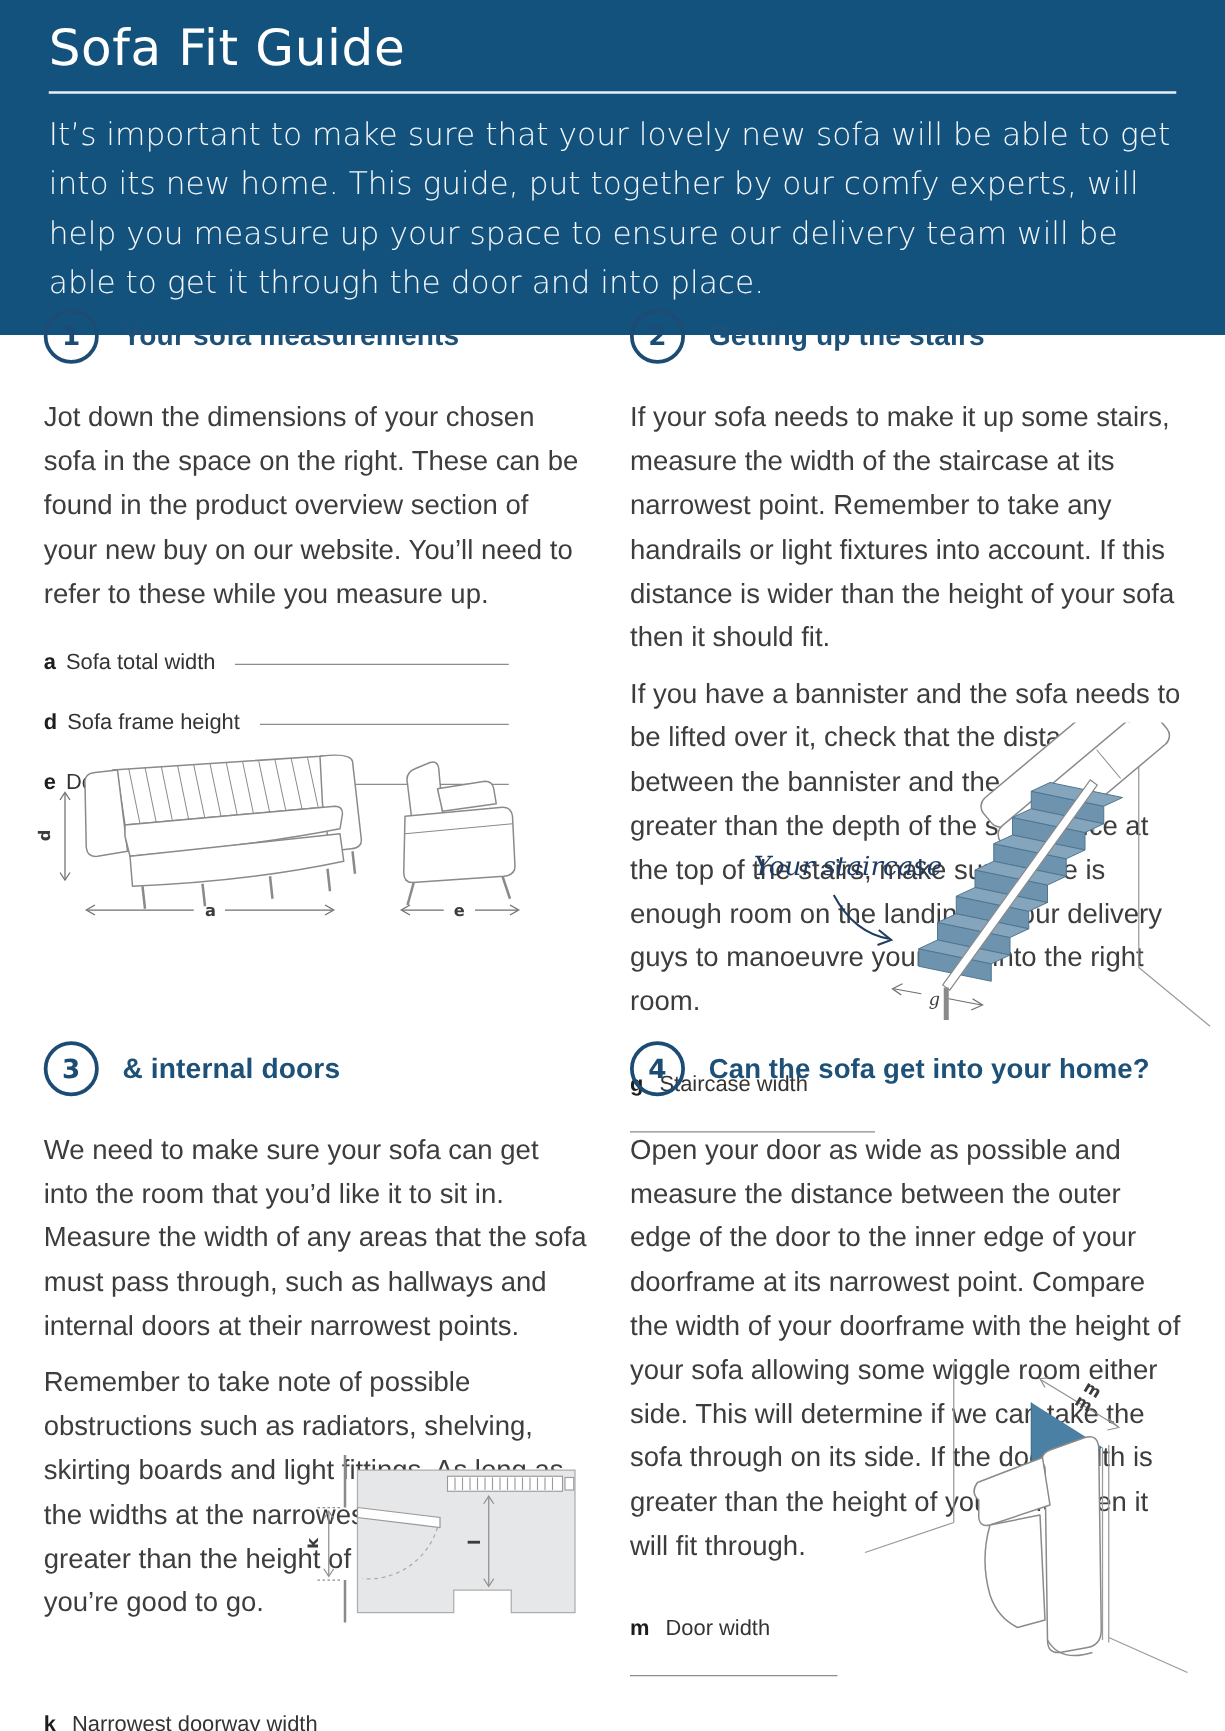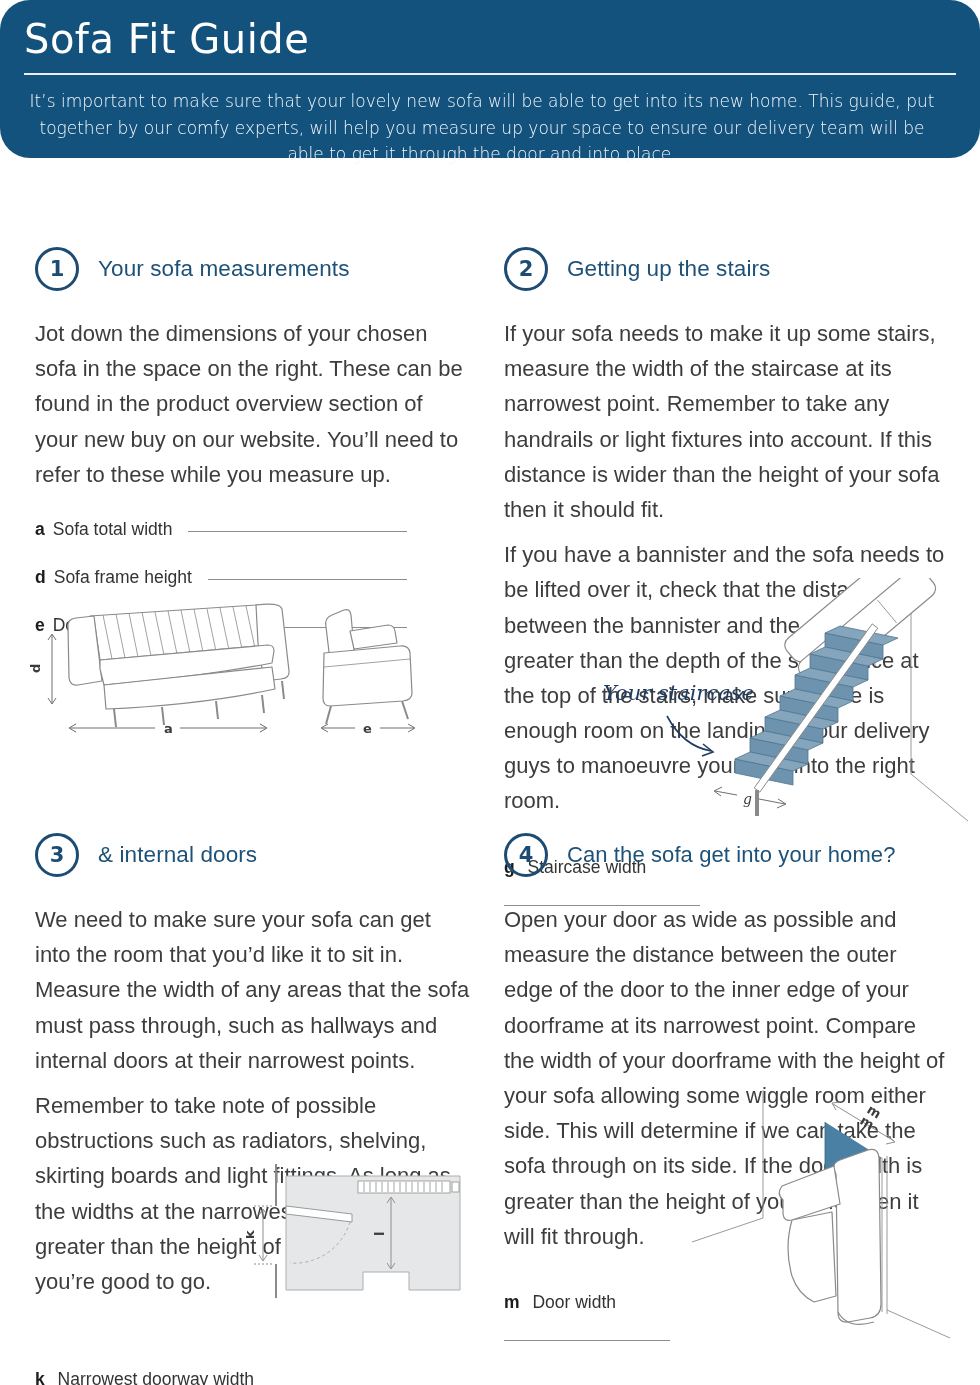--- a/index.html
+++ b/index.html
@@ -4,47 +4,47 @@
 <title>Sofa Fit Guide</title>
 <style>
   html,body{margin:0;padding:0;background:#ffffff;}
   body{
     width:980px;height:1385px;position:relative;overflow:hidden;
     font-family:"Liberation Sans", sans-serif;
     -webkit-font-smoothing:antialiased;
   }
   
   .header{
-    position:absolute;left:0;top:0;width:980px;height:158px;
-    background:var(--header-bg);box-sizing:border-box;padding:0 24px;color:#fff;border-radius:30px;
+    position:absolute;left:0;top:0;width:980px;height:268px;
+    background:var(--header-bg);box-sizing:border-box;padding:0 39px;color:#fff;
   }
   .header h1{
     font-family:"DejaVu Sans", sans-serif;font-weight:500;
     font-size:40px;letter-spacing:.5px;margin:16px 0 11px;color:#fff;
   }
   .header .rule{height:0;border:none;border-top:2px solid var(--rule);margin:0 0 13px;}
   .header .intro{
     font-family:"DejaVu Sans", sans-serif;font-weight:300;
-    font-size:17px;line-height:1.57;margin:0;max-width:916px;color:#F3F7FA;text-align:center;
+    font-size:25px;line-height:1.57;margin:0;max-width:916px;color:#F3F7FA;
   }
   
   .section{position:absolute;}
   .sec1{left:35px;top:247px;width:436px;}
   .sec2{left:504px;top:247px;width:442px;}
   .sec3{left:35px;top:833px;width:436px;}
   .sec4{left:504px;top:833px;width:460px;}
   .sec-head{display:flex;align-items:center;gap:19px;margin-bottom:25px;}
   .num-circle{
     flex:0 0 auto;width:38px;height:38px;border-radius:50%;
     border:3px solid var(--accent);color:var(--accent);
     display:flex;align-items:center;justify-content:center;
     font-family:"DejaVu Sans", sans-serif;font-size:21px;font-weight:600;line-height:1;
   }
   .sec-title{
-    font-family:"Liberation Sans", sans-serif;font-weight:400;
+    font-family:"Liberation Sans", sans-serif;font-weight:700;
     font-size:22.5px;line-height:1.25;color:var(--heading);letter-spacing:.1px;text-align:center;
   }
   .sec4 .sec-title{white-space:nowrap;font-size:22px;}
   .body-text{font-size:22px;line-height:1.6;color:var(--body-text);margin:0 0 10px;}
   
   .field-inline{display:flex;align-items:baseline;width:372px;margin-top:27px;font-size:17.5px;color:#333;}
   .field-inline:first-of-type{margin-top:38px;}
   .field-letter{font-weight:700;color:#1d1d1d;margin-right:8px;}
   .field-inline .line{flex:1;border-bottom:1.3px solid var(--line-gray);margin-left:16px;transform:translateY(-3px);}
   .field-block{margin-top:38px;font-size:17.5px;color:#333;}

